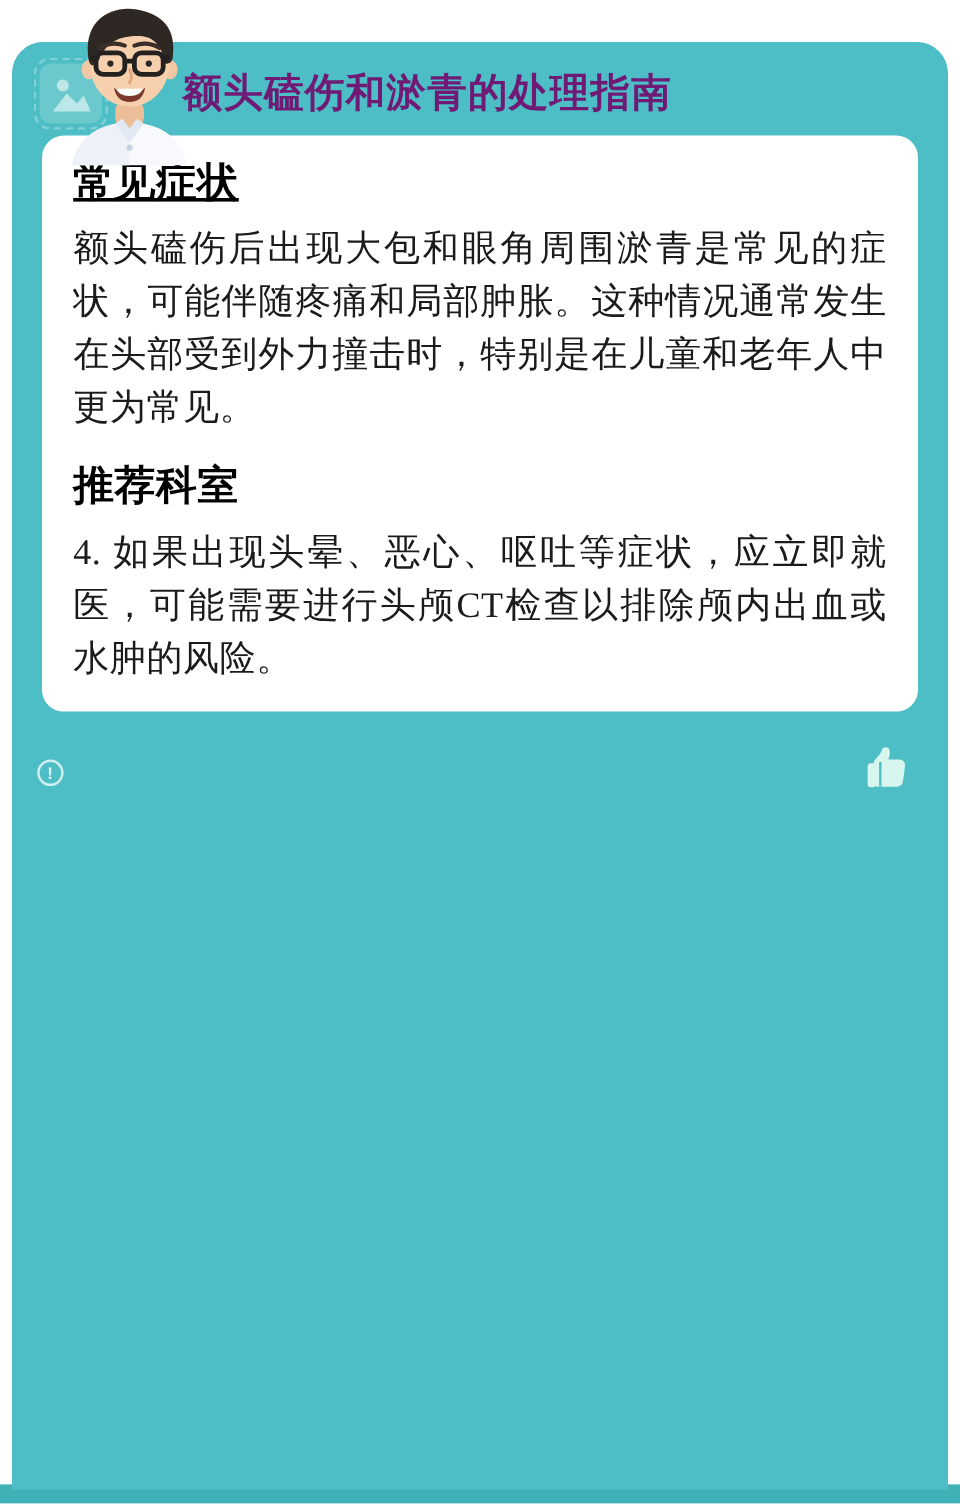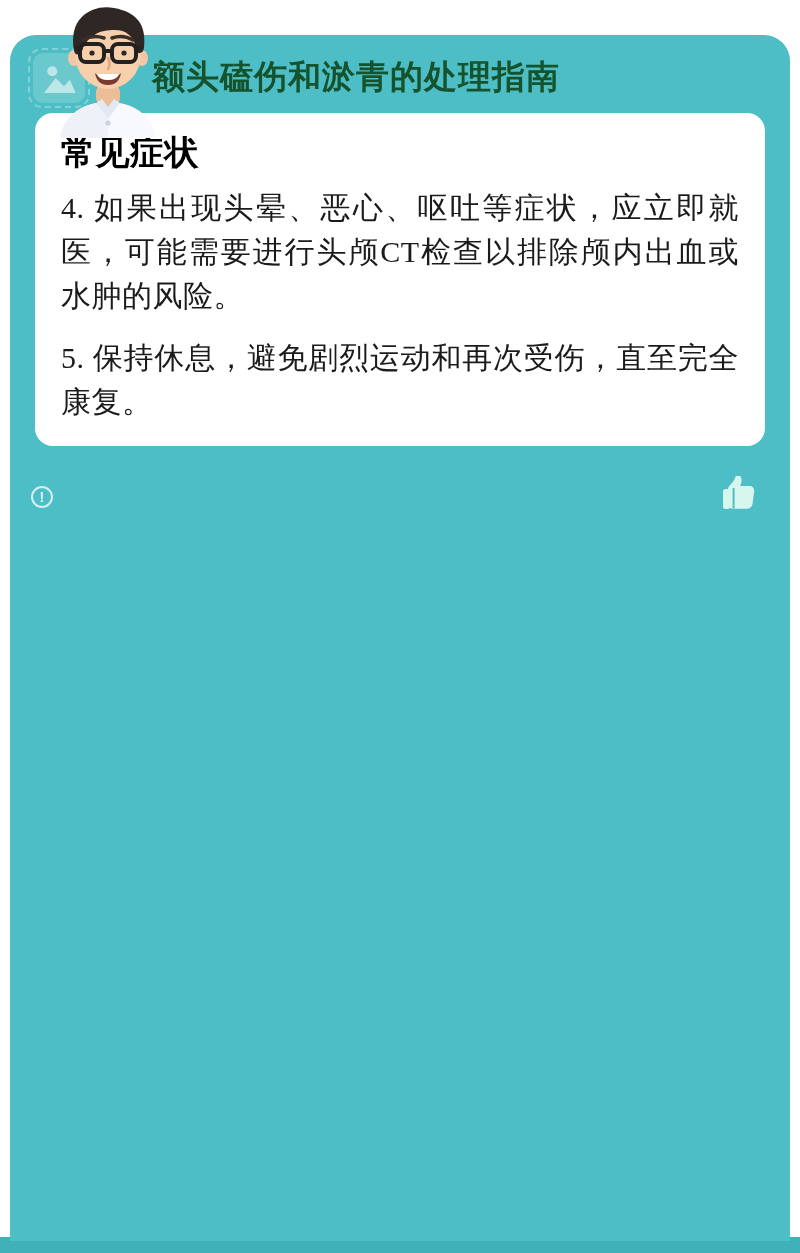--- a/index.html
+++ b/index.html
@@ -15,29 +15,29 @@
            background:#4dbec5; border-radius:26px 26px 0 0; z-index:1; }
 
   
   .header { position:relative; height:78px; }
   .photo-badge { position:absolute; left:18px; top:13px; width:62px; height:60px;
                  border:2px dashed rgba(255,255,255,0.30); border-radius:14px; padding:3px; }
   .photo-badge .inner { width:100%; height:100%; background:rgba(255,255,255,0.17);
                         border-radius:10px; display:flex; align-items:center; justify-content:center; }
   .avatar { position:absolute; left:36px; top:-33px; width:124px; height:136px; z-index:3; }
   .page-title { position:absolute; left:142px; top:20px; font-size:33px; font-weight:700;
-                color:#14532d; letter-spacing:1px; white-space:nowrap;
+                color:#701a75; letter-spacing:1px; white-space:nowrap;
                 font-family:"Liberation Sans", sans-serif; }
 
   
   .card { position:relative; margin:0 25px; background:#ffffff; border-radius:18px;
           padding:20px 26px 22px; z-index:2; }
   .card h2 { font-size:34px; line-height:1.2; font-weight:700; color:#000000;
              margin:24px 0 12px; letter-spacing:0.5px; }
-  .card h2:first-child { margin-top:0; }
+  .card h2:first-child { margin-top:0;text-decoration:underline; }
   .card p { font-size:30px; line-height:44px; color:#1b1b1b; letter-spacing:0.5px;
             margin:0 0 18px; text-align:justify; text-justify:inter-ideograph; }
   .card p:last-child { margin-bottom:0; }
 
   
   .footer { position:relative; margin-top:14px; padding:2px 90px 0 62px;
             color:rgba(255,255,255,0.93); font-size:23px; line-height:36px;
             letter-spacing:0.5px; }
   .info-badge { position:absolute; left:21px; top:26px; width:22px; height:22px;
                 border:2px solid rgba(255,255,255,0.75); border-radius:50%;
@@ -103,24 +103,25 @@
 
         <path d="M49 71 q13 13 26 0 q-2 12 -13 12 q-11 0 -13 -12 Z" fill="#7c3a2d"></path>
         <path d="M51 72 h22 q-2 6 -11 6 q-9 0 -11 -6 Z" fill="#ffffff"></path>
       </svg>
 
       <div class="page-title">额头磕伤和淤青的处理指南</div>
     </div>
 
     <div class="card">
       <h2>常见症状</h2>
+      <p>额头磕伤后出现大包和眼角周围淤青是常见的症状，可能伴随疼痛和局部肿胀。这种情况通常发生在头部受到外力撞击时，特别是在儿童和老年人中更为常见。</p>
 
+      <h2>推荐科室</h2>
 
       <p>4. 如果出现头晕、恶心、呕吐等症状，应立即就医，可能需要进行头颅CT检查以排除颅内出血或水肿的风险。</p>
-      <p>5. 保持休息，避免剧烈运动和再次受伤，直至完全康复。</p>
     </div>
 
     <div class="footer">
       <div class="info-badge">!</div>
       <svg class="thumb" viewBox="0 0 40 38">
         <path d="M11 14 c0 -3 1.2 -4.2 3.6 -6.6 c2 -2 3.2 -4.6 3.7 -6.2 c0.9 -2.8 4.8 -2.6 5.8 0.6 c0.9 2.8 0.3 5.4 -0.9 8.2 h9.2 c3 0 5.2 2.4 4.8 5.3 l-1.7 12.6 c-0.4 3 -2.8 4.8 -5.8 4.8 H15.2 c-2.3 0 -4.2 -1.9 -4.2 -4.2 Z" fill="#d7f6ee"></path>
         <rect x="6" y="13" width="7" height="20" rx="2.5" fill="#d7f6ee"></rect>
         <rect x="15.6" y="12" width="2" height="20.5" fill="#4dbec5"></rect>
       </svg>
     </div>

